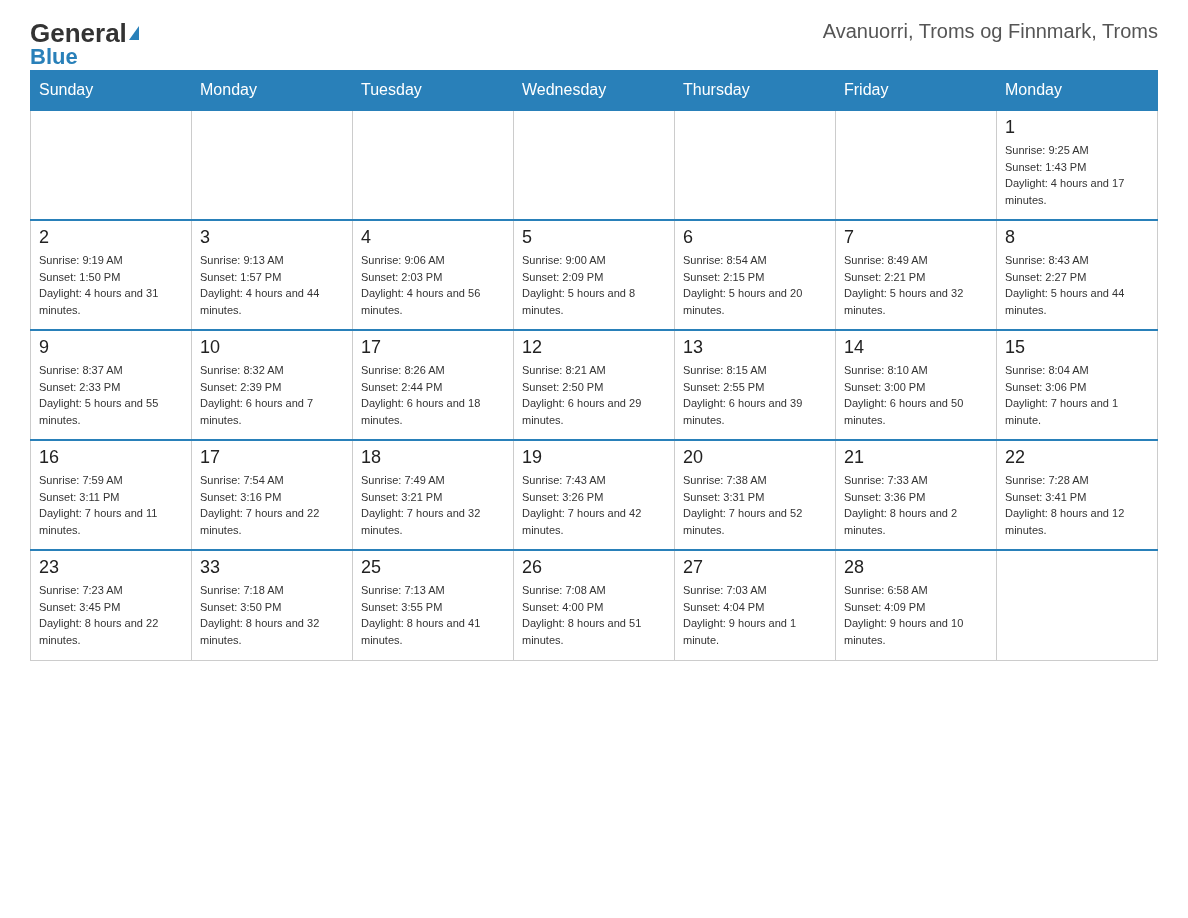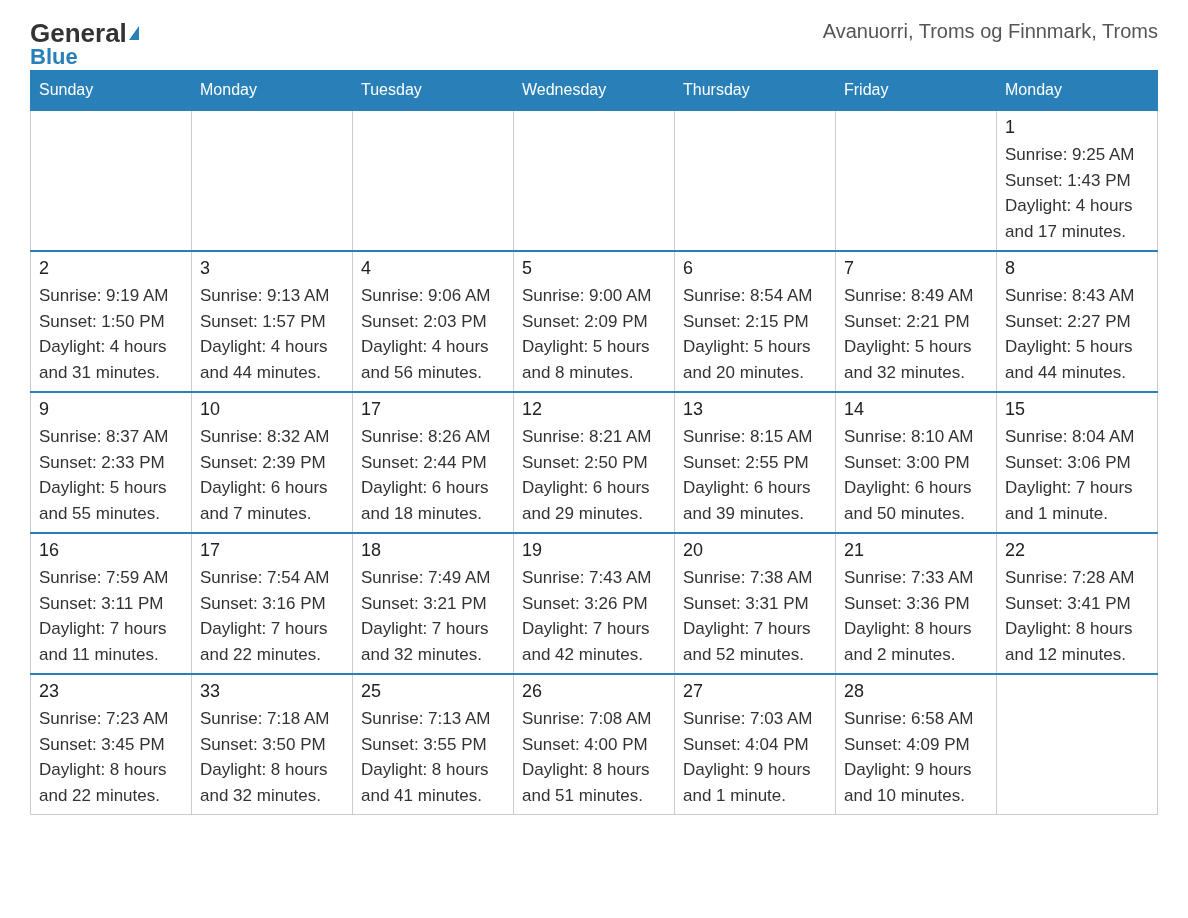--- a/index.html
+++ b/index.html
@@ -78,21 +78,21 @@
       height: 110px;
     }
     tbody tr td .day-num {
       font-size: 18px;
       font-weight: normal;
       color: #222;
       display: block;
       margin-bottom: 4px;
     }
     tbody tr td .day-info {
-      font-size: 17px;
+      font-size: 11px;
       color: #333;
       line-height: 1.5;
     }
     tbody tr:first-child td {
       border-top: 2px solid #2980b9;
     }
     tbody tr td:first-child {
       border-left: 1px solid #ccc;
     }
     .empty-cell {

